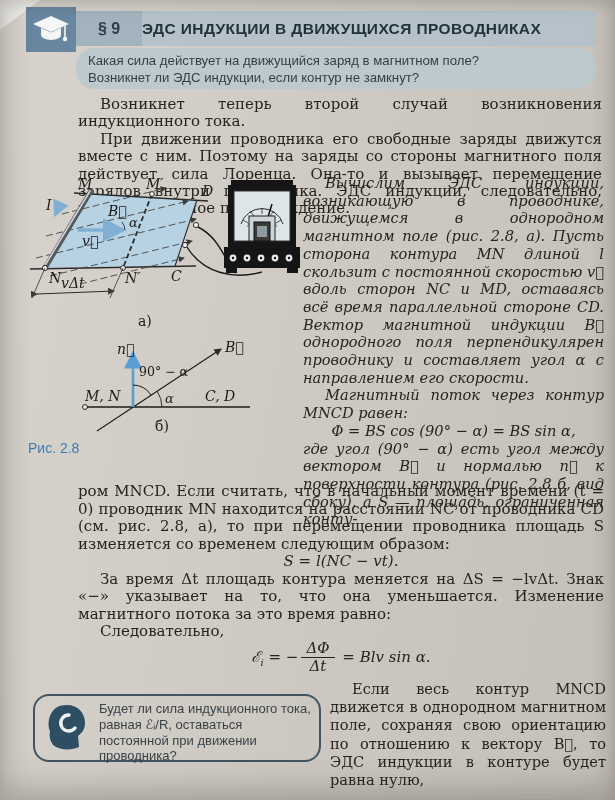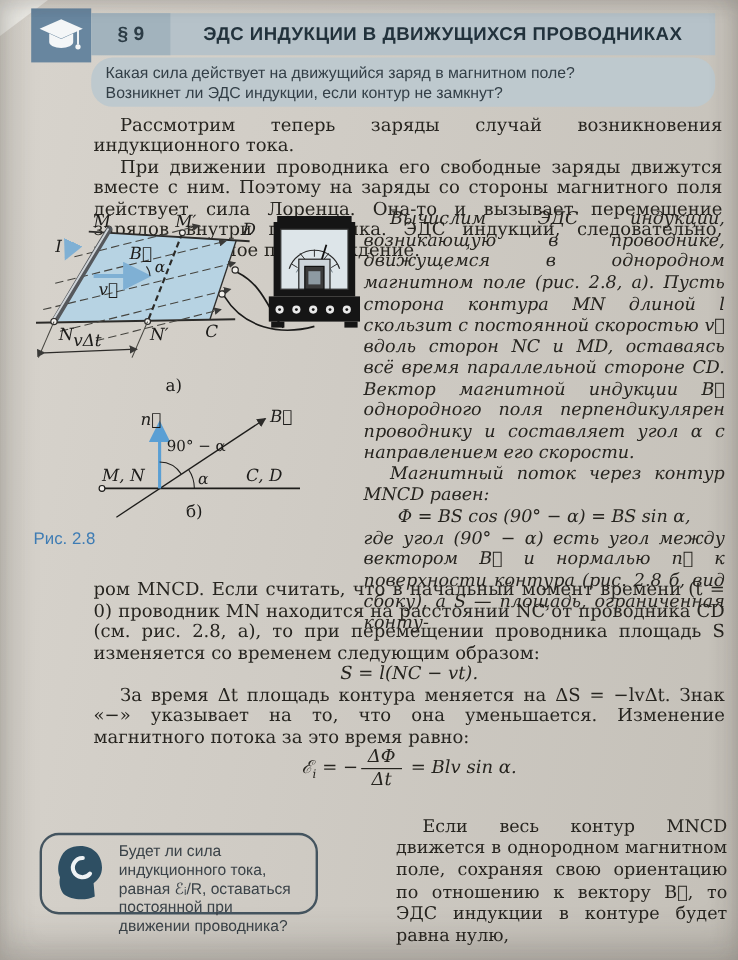--- a/index.html
+++ b/index.html
@@ -16,21 +16,21 @@
     background:#f2f1ec; clip-path:polygon(0 0,100% 0,0 100%); opacity:.85; }
 
   
   .hdr-icon{ position:absolute; left:26px; top:7px; width:50px; height:45px;
     background:#68869f; display:flex; align-items:center; justify-content:center; }
   .hdr-band{ position:absolute; left:76px; top:11px; width:520px; height:35px;
     background:#b6c2c9; display:flex; align-items:stretch; }
   .hdr-section{ width:66px; background:#a2b3bd; color:#2c3c46;
     font:bold 16px/35px "Liberation Sans","DejaVu Sans",sans-serif; text-align:center; }
   .hdr-title{ flex:1; color:#22323c; font:bold 15.5px/35px "Liberation Sans","DejaVu Sans",sans-serif;
-    text-align:center; letter-spacing:.4px; white-space:nowrap; }
+    letter-spacing:.4px; white-space:nowrap; }
 
   
   .intro{ position:absolute; left:76px; top:48px; width:520px; height:41px;
     background:#bec9ce; padding:5px 12px; box-sizing:border-box;
     font:13.2px/16.5px "Liberation Sans","DejaVu Sans",sans-serif; color:#333f47;border-radius:18px; }
 
   
   .txt{ text-align:justify; }
   .block-top{ position:absolute; left:78px; top:96px; width:524px;
     font-size:15px; line-height:17.4px; }
@@ -47,21 +47,21 @@
   .full-block p.ind{ text-indent:22px; }
 
   .formula{ text-align:center; font-style:italic; margin:5px 0 6px 0; text-indent:0 !important; }
   .frac{ display:inline-block; vertical-align:middle; text-align:center; line-height:1.05; margin:0 3px; }
   .frac .num{ display:block; border-bottom:1.3px solid #26241f; padding:0 5px 1px;text-align:center; }
   .frac .den{ display:block; padding-top:1px; }
   .emf-formula{ margin:7px 0 4px; }
   .emf-formula sub{ font-size:10px; }
 
   
-  .qbox{ position:absolute; left:33px; top:694px; width:232px; height:68px;
+  .qbox{ position:absolute; left:33px; top:694px; width:288px; height:68px;
     border:2px solid #44545f; border-radius:16px; box-sizing:border-box;
     padding:5px 8px 4px 64px;
     font:13px/15.8px "Liberation Sans","DejaVu Sans",sans-serif; color:#3a4248; }
   .qbox .qicon{ position:absolute; left:10px; top:7px; width:44px; height:48px; }
 
   .p6{ position:absolute; left:330px; top:680px; width:276px;
     font-size:14.6px; line-height:18.2px; }
   .p6 p{ margin:0; text-indent:22px; }
 
   
@@ -91,21 +91,21 @@
     <div class="hdr-section">§ 9</div>
     <div class="hdr-title">ЭДС ИНДУКЦИИ В ДВИЖУЩИХСЯ ПРОВОДНИКАХ</div>
   </div>
 
   <div class="intro">
     <div>Какая сила действует на движущийся заряд в магнитном поле?</div>
     <div>Возникнет ли ЭДС индукции, если контур не замкнут?</div>
   </div>
 
   <div class="block-top txt">
-    <p>Рассмотрим теперь заряды случай возникновения индукционного тока.</p>
+    <p>Возникнет теперь второй случай возникновения индукционного тока.</p>
     <p>При движении проводника его свободные заряды движутся вместе с ним. Поэтому на заряды со стороны магнитного поля действует сила Лоренца. Она-то и вызывает перемещение зарядов внутри проводника. ЭДС индукции, следовательно, имеет магнитное происхождение.</p>
   </div>
 
   <div class="fig-a">
     <svg width="276" height="152" viewBox="0 0 276 152">
       <defs>
         <marker id="ah" markerWidth="8" markerHeight="7" refX="6" refY="3.5" orient="auto">
           <polygon points="0,0 7,3.5 0,7" fill="#3a3a38"></polygon>
         </marker>
         <marker id="ahb" markerWidth="8" markerHeight="7" refX="6" refY="3.5" orient="auto">
@@ -230,20 +230,21 @@
     <p>Вычислим ЭДС индукции, возникающую в проводнике, движущемся в однородном магнитном поле (рис. 2.8, а). Пусть сторона контура MN длиной l скользит с постоянной скоростью v⃗ вдоль сторон NC и MD, оставаясь всё время параллельной стороне CD. Вектор магнитной индукции B⃗ однородного поля перпендикулярен проводнику и составляет угол α с направлением его скорости.</p>
     <p>Магнитный поток через контур MNCD равен:</p>
     <p class="formula">Φ = BS cos (90° − α) = BS sin α,</p>
     <p class="cont">где угол (90° − α) есть угол между вектором B⃗ и нормалью n⃗ к поверхности контура (рис. 2.8 б, вид сбоку), а S — площадь, ограниченная конту-</p>
   </div>
 
   <div class="full-block txt">
     <p>ром MNCD. Если считать, что в начальный момент времени (t = 0) проводник MN находится на расстоянии NC от проводника CD (см. рис. 2.8, а), то при перемещении проводника площадь S изменяется со временем следующим образом:</p>
     <p class="formula">S = l(NC − vt).</p>
     <p class="ind">За время Δt площадь контура меняется на ΔS = −lvΔt. Знак «−» указывает на то, что она уменьшается. Изменение магнитного потока за это время равно:</p>
+    <p class="ind" style="text-align:left">Следовательно,</p>
     <p class="formula emf-formula">
       <span>ℰ</span><sub>i</sub>
       <span>= −</span><span class="frac"><span class="num">ΔΦ</span><span class="den">Δt</span></span>
       <span>=</span>
       <span>Blv sin α.</span>
     </p>
   </div>
 
   <div class="qbox">
     <div class="qicon">

